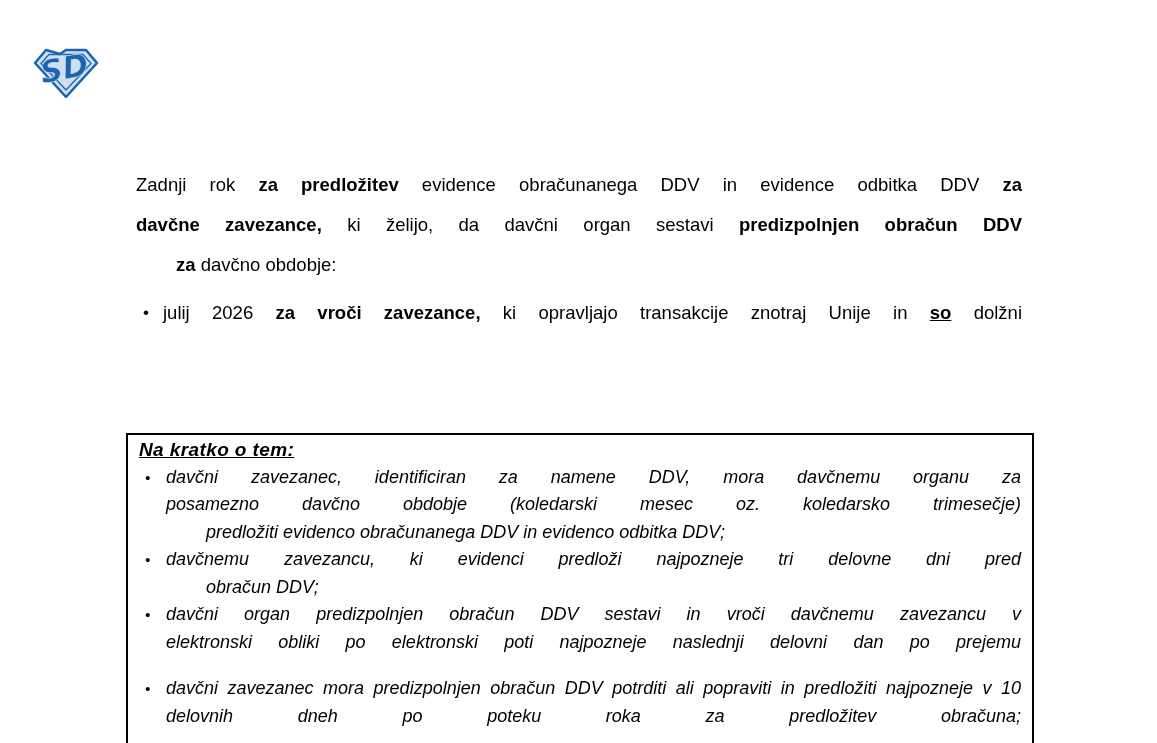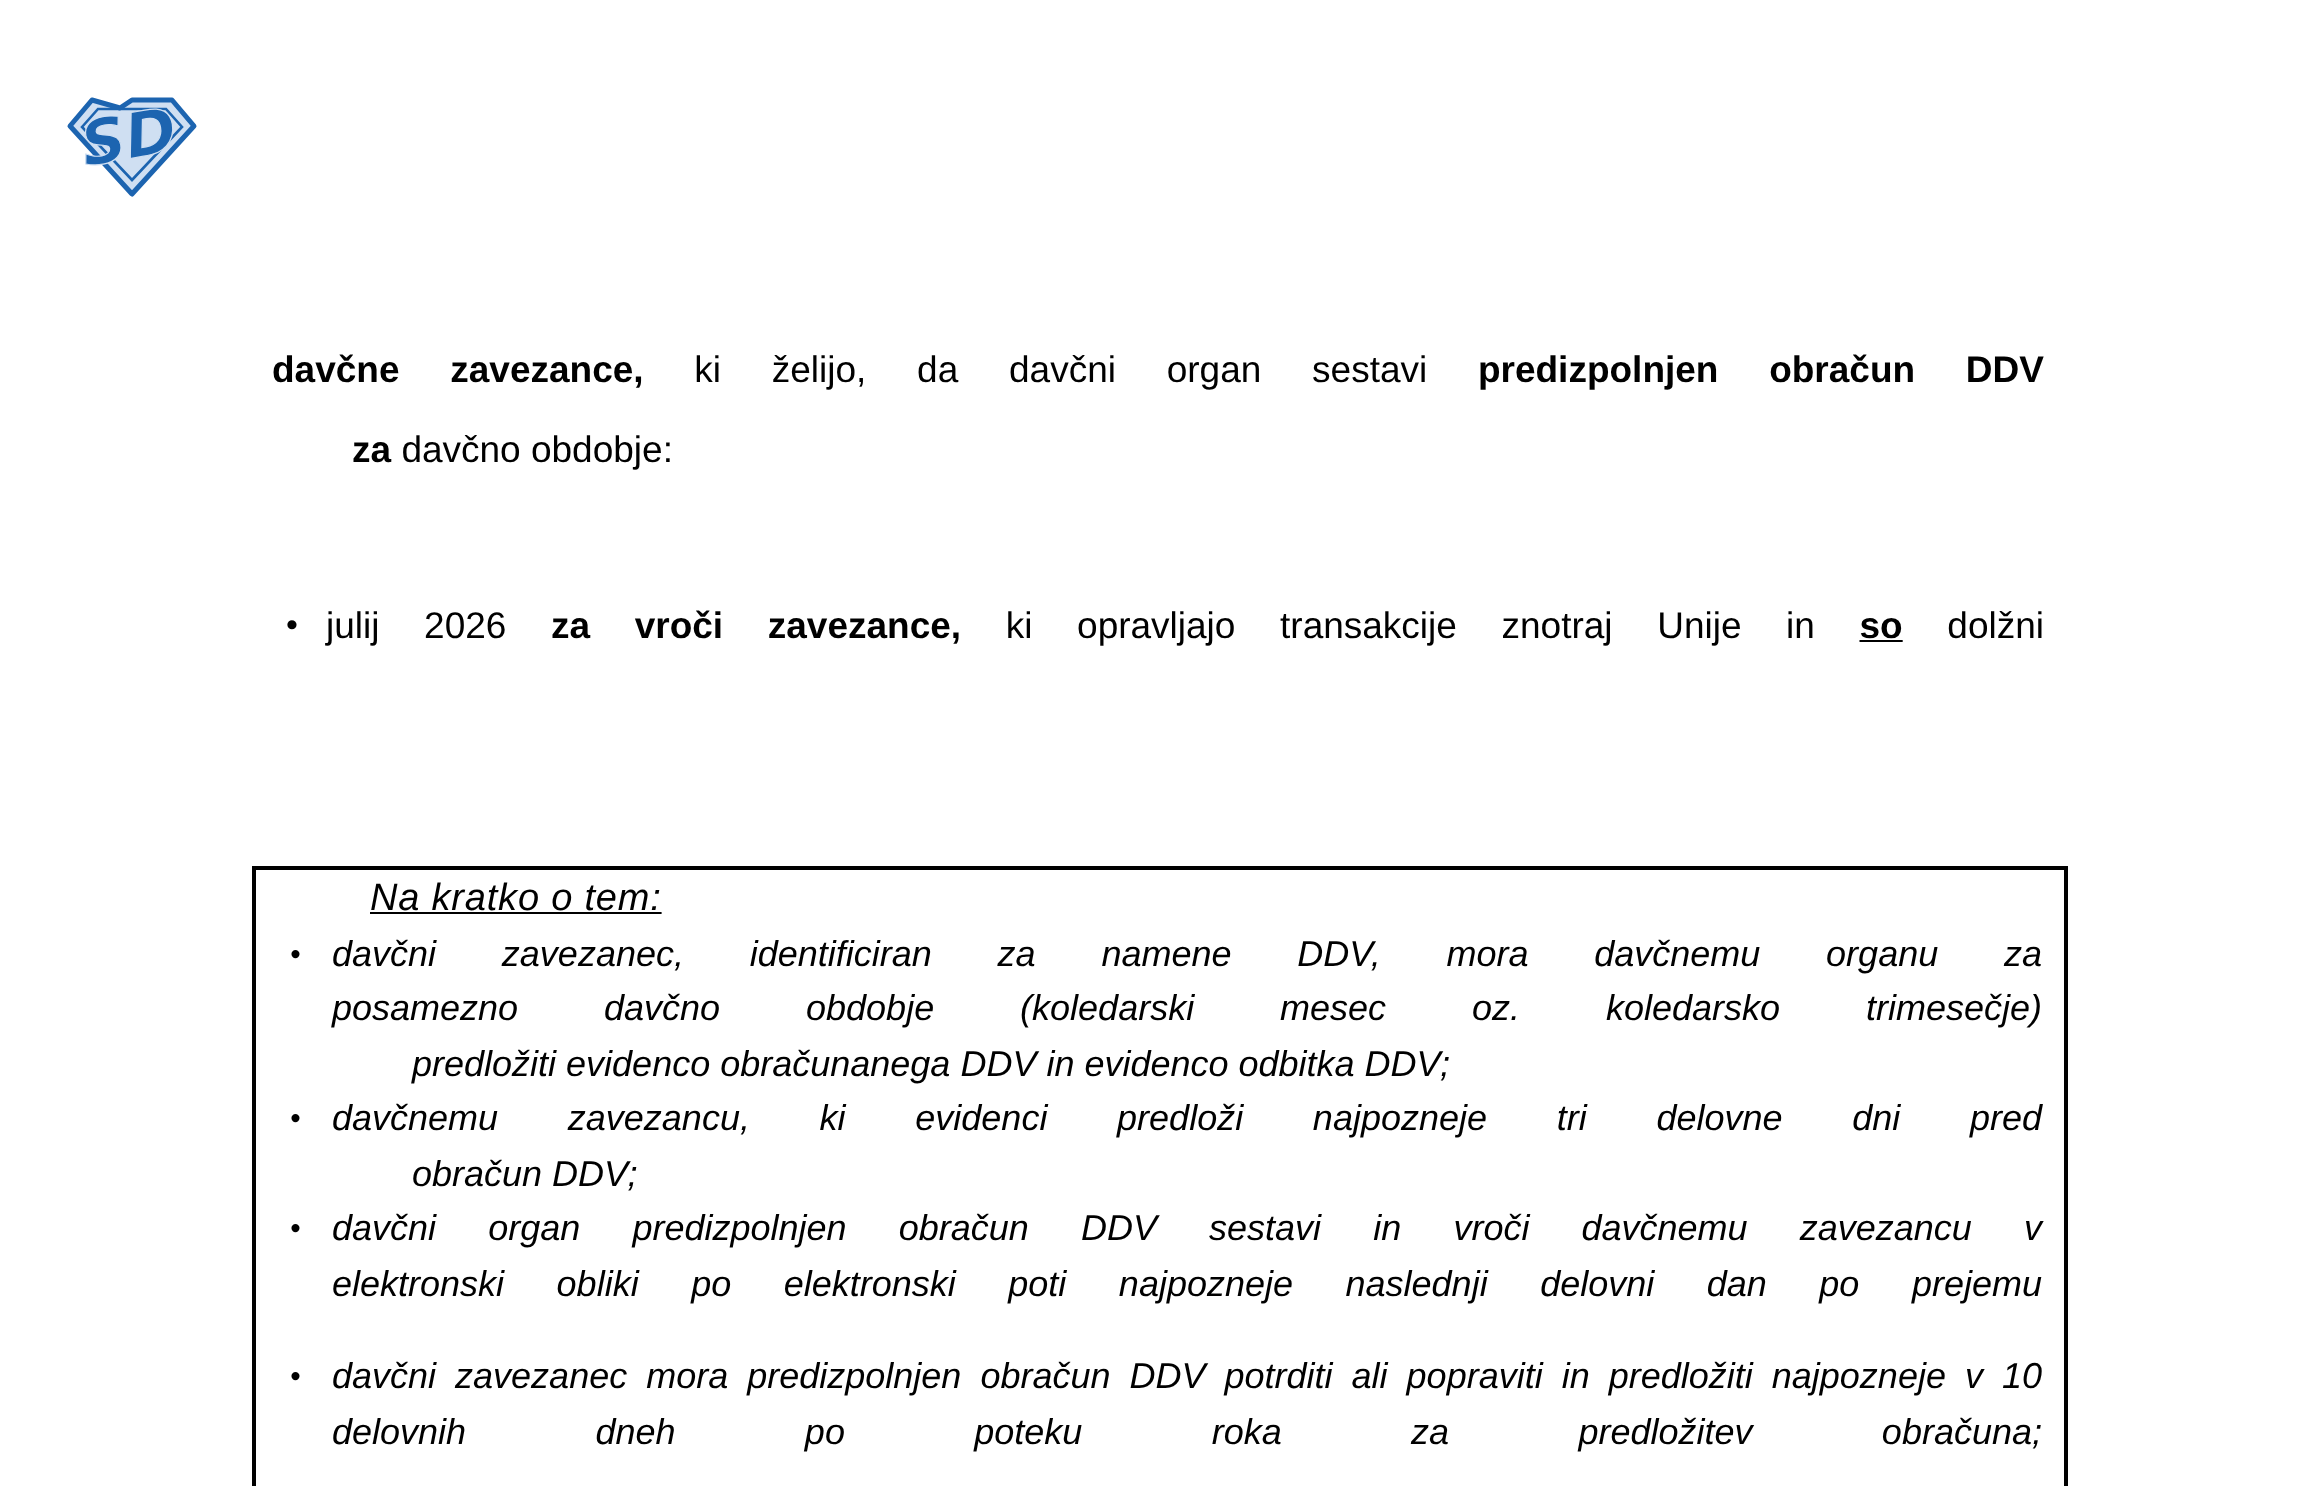--- a/index.html
+++ b/index.html
@@ -34,41 +34,44 @@
 
   
   .box {
     position: absolute; left: 126px; top: 433px; width: 908px; height: 340px;
     border: 2px solid #000000;
     padding: 1px 11px 0 11px;
     font-style: italic;
     font-size: 18px; line-height: 27.5px;
   }
   .box-title {
-    font-weight: normal; text-decoration: underline;
-    font-size: 19px; letter-spacing: 0.4px; line-height: 27.5px; margin-left: 46px;
+    font-weight: bold; text-decoration: underline;
+    font-size: 19px; letter-spacing: 0.4px; line-height: 27.5px;
   }
   .box .li { padding-left: 27px; }
   .box .marker { left: 6px; font-size: 15px; }
   .partial { margin-top: 19px; }
 </style>
 </head>
 <body>
 
 <div class="page">
 
   <div class="logo">
     <svg width="66" height="54" viewBox="0 0 66 54" xmlns="http://www.w3.org/2000/svg">
       <polygon points="2,17 13,4 27,8 33,4 53,4 64,17 33,51" fill="#cfdff2" stroke="#1c64b0" stroke-width="2.5" stroke-linejoin="round"></polygon>
       <polygon points="8,17.5 16,8.5 50,8.5 58,17.5 33,44" fill="none" stroke="#1c64b0" stroke-width="1.3"></polygon>
       <text x="32" y="33" text-anchor="middle" font-family="DejaVu Sans, sans-serif" font-size="31" font-weight="bold" font-style="italic" fill="#1c64b0" stroke="#cfdff2" stroke-width="0.6" transform="rotate(-10 33 26)">SD</text>
     </svg>
   </div>
 
   <div class="intro">
+    <div class="line">
+      <span>Zadnji rok </span><span class="b">za predložitev </span><span>evidence obračunanega DDV in evidence odbitka DDV </span><span class="b">za</span>
+    </div>
     <div class="line">
       <span class="b">davčne zavezance, </span><span>ki želijo, da davčni organ sestavi </span><span class="b">predizpolnjen obračun DDV</span>
     </div>
     <div class="line last">
       <span class="b">za </span><span>davčno obdobje:</span>
     </div>
   </div>
 
   <div class="deadline">
     <div class="li">

